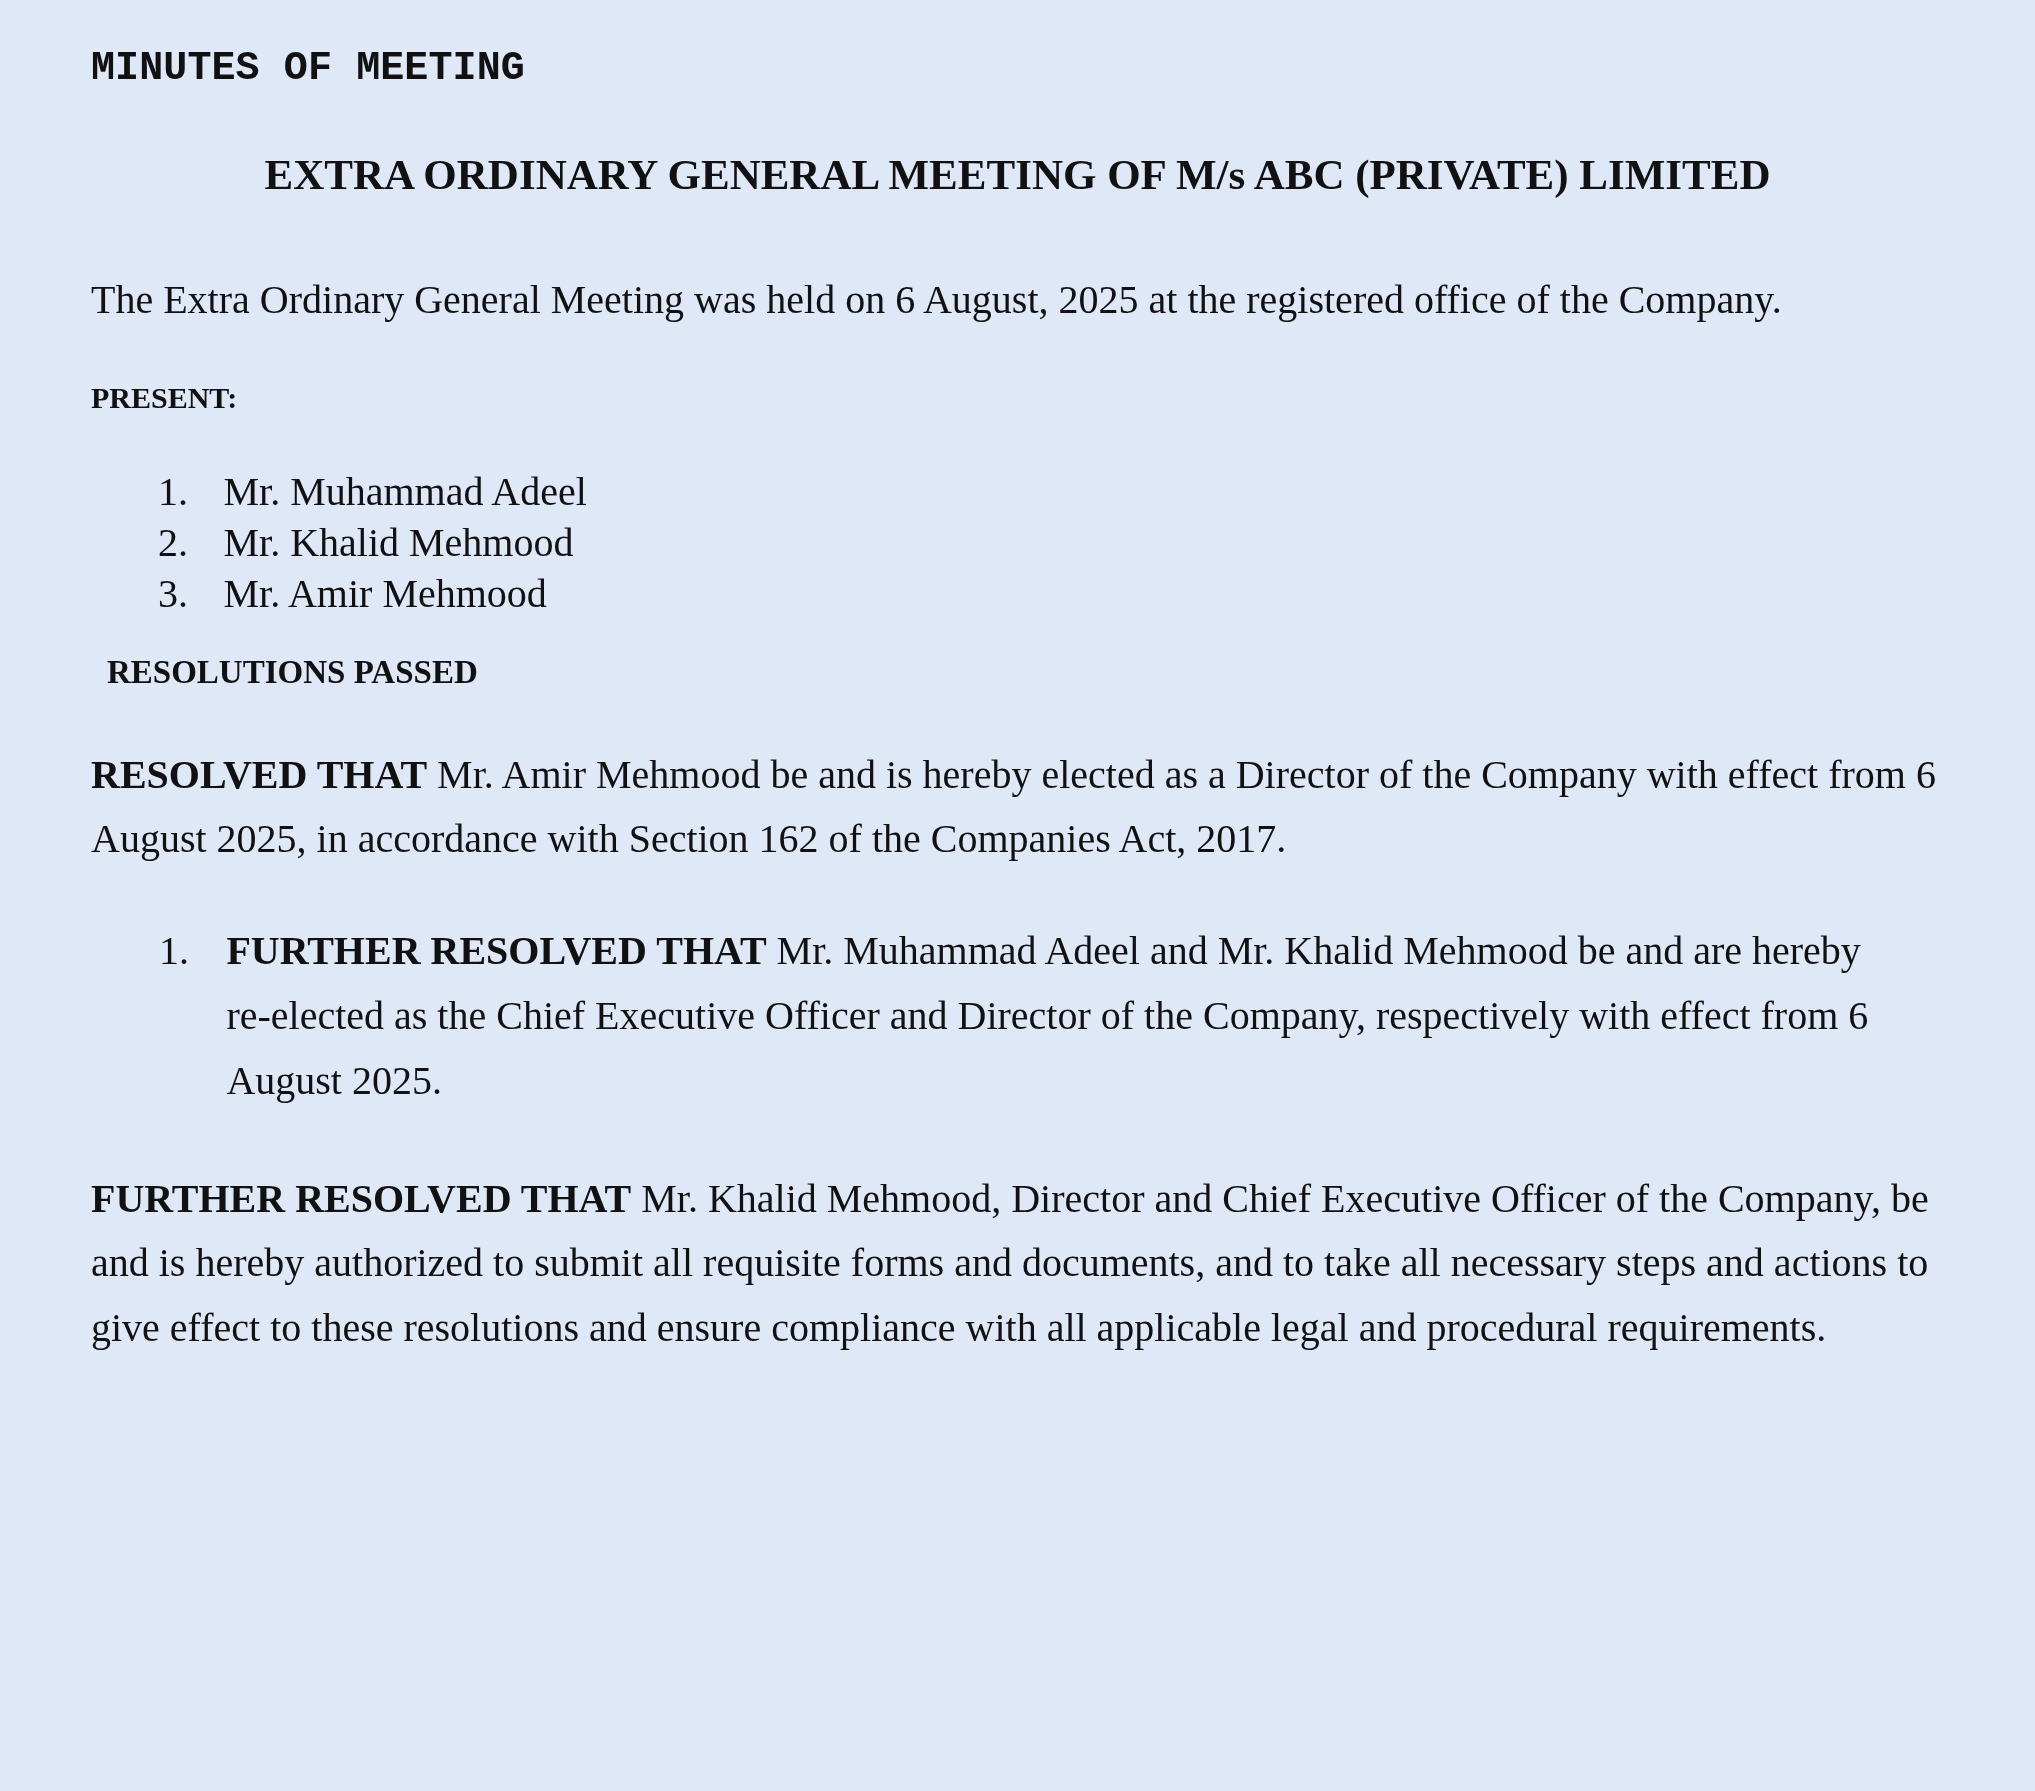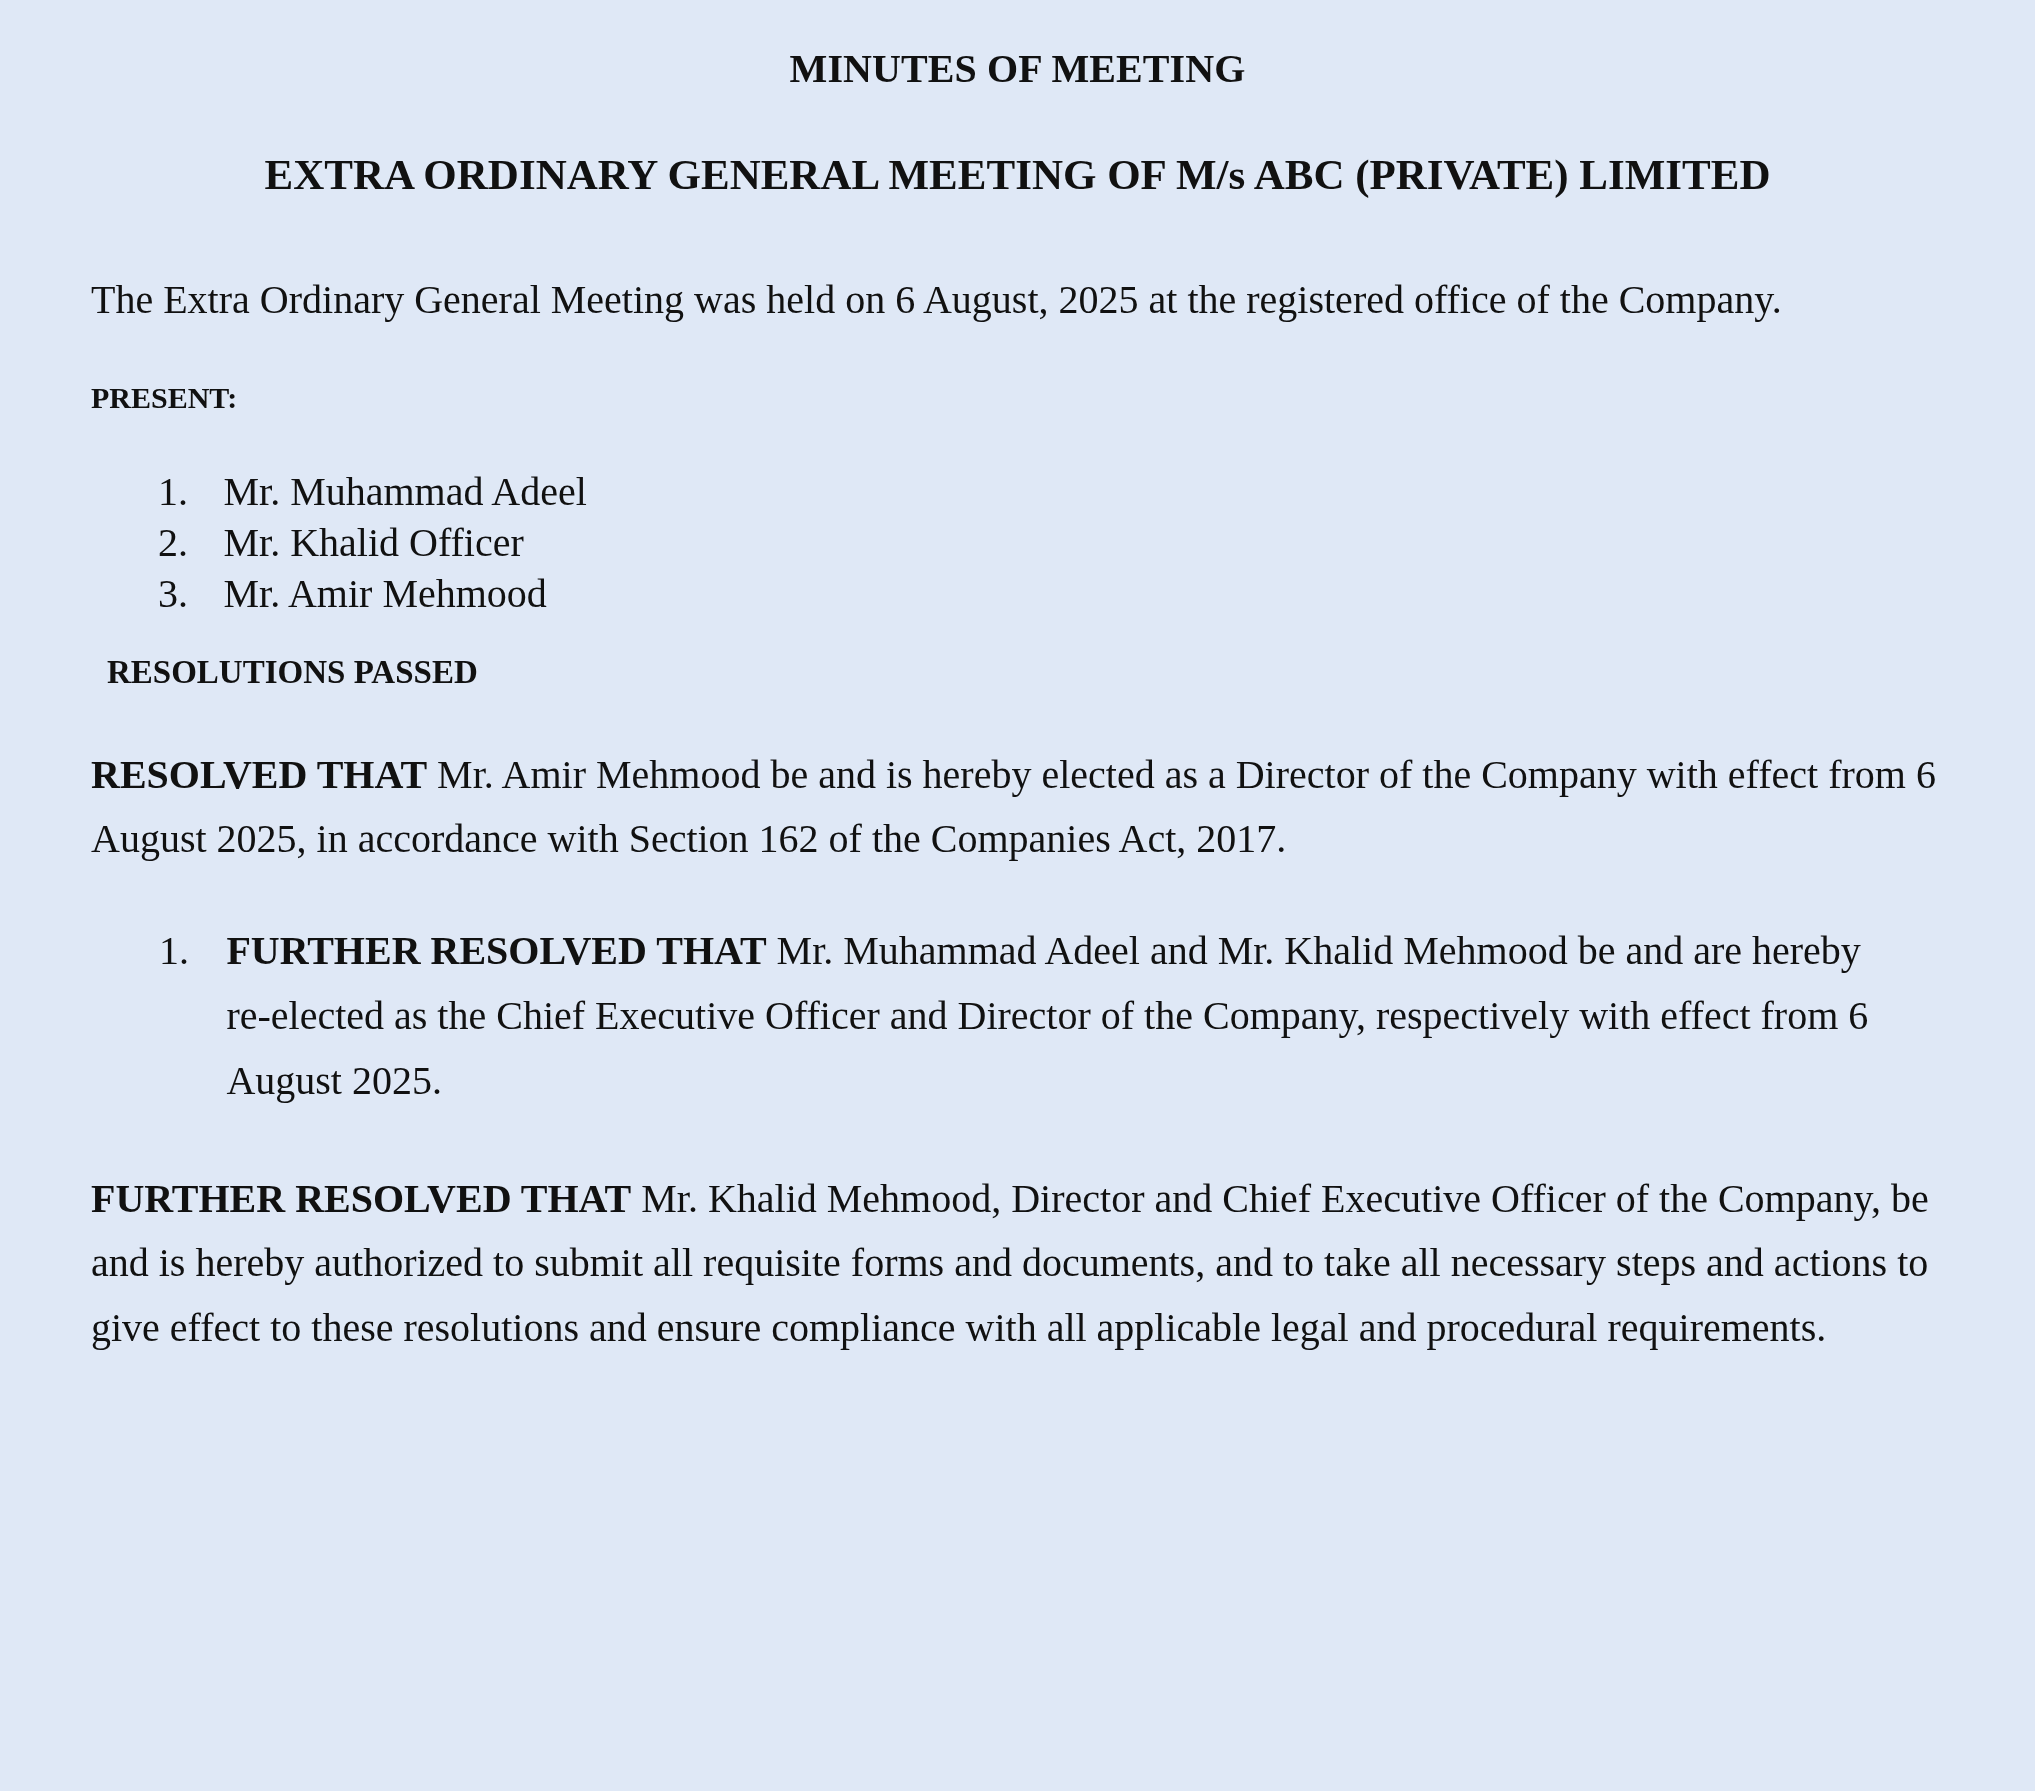--- a/index.html
+++ b/index.html
@@ -19,26 +19,26 @@
   .page {
     box-sizing: border-box;
     width: 2035px;
     min-height: 1791px;
     padding: 47px 91px 0 91px;
     background: #dfe8f6;
   }
 
   
   .doc-title {
-    text-align: center;
     font-size: 40px;
     font-weight: bold;
     line-height: 1.12;
     margin: 0 0 58px 0;
     letter-spacing: 0.1px;
+    font-family: Liberation Mono, monospace;
   }
 
   
   .doc-subject {
     text-align: center;
     font-size: 43px;
     font-weight: bold;
     line-height: 1.15;
     margin: 0 0 69px 0;
   }
@@ -108,21 +108,21 @@
   <h1 class="doc-title">MINUTES OF MEETING</h1>
 
   <h2 class="doc-subject">EXTRA ORDINARY GENERAL MEETING OF M/s ABC (PRIVATE) LIMITED</h2>
 
   <p class="para">The Extra Ordinary General Meeting was held on 6 August, 2025   at the registered office of the Company.</p>
 
   <h3 class="subhead">PRESENT:</h3>
 
   <ol class="attendees">
     <li>Mr. Muhammad Adeel</li>
-    <li>Mr. Khalid Officer</li>
+    <li>Mr. Khalid Mehmood</li>
     <li>Mr. Amir Mehmood</li>
   </ol>
 
   <h3 class="section-head">RESOLUTIONS PASSED</h3>
 
   <p class="para">
     <strong class="lead">RESOLVED THAT</strong><span> Mr. Amir Mehmood be and is hereby elected as a Director of the Company with effect from 6 August 2025, in accordance with Section 162 of the Companies Act, 2017.</span>
   </p>
 
   <ol class="resolutions">

